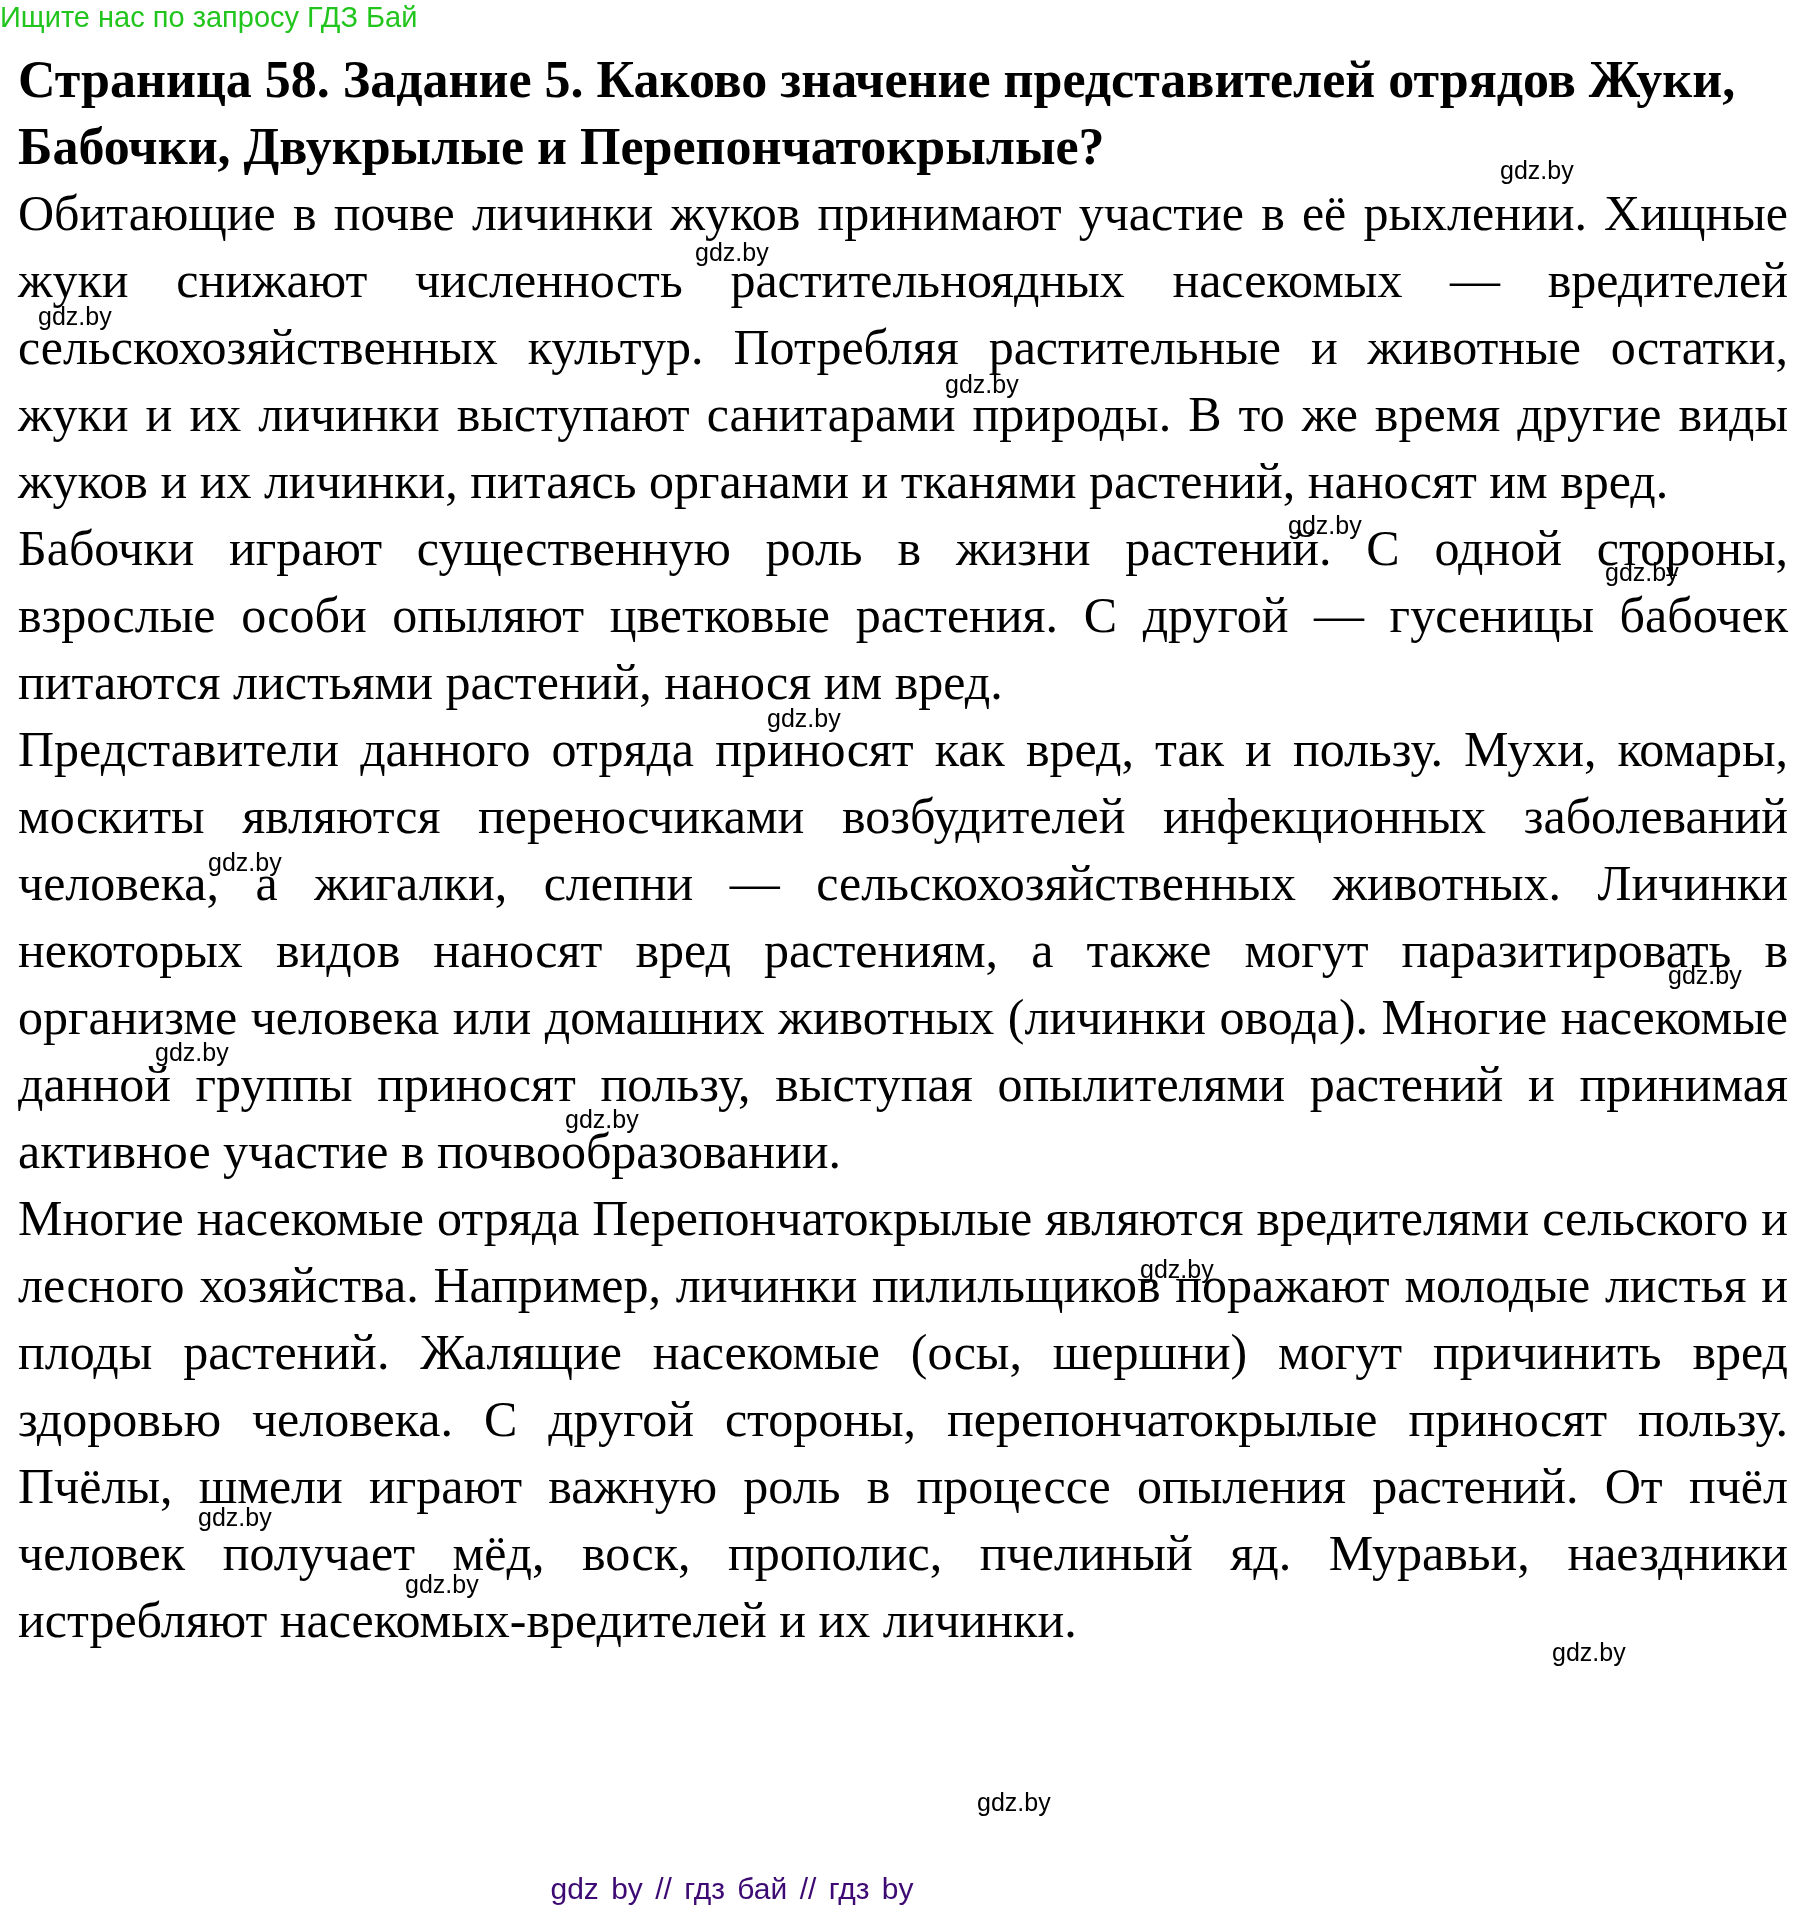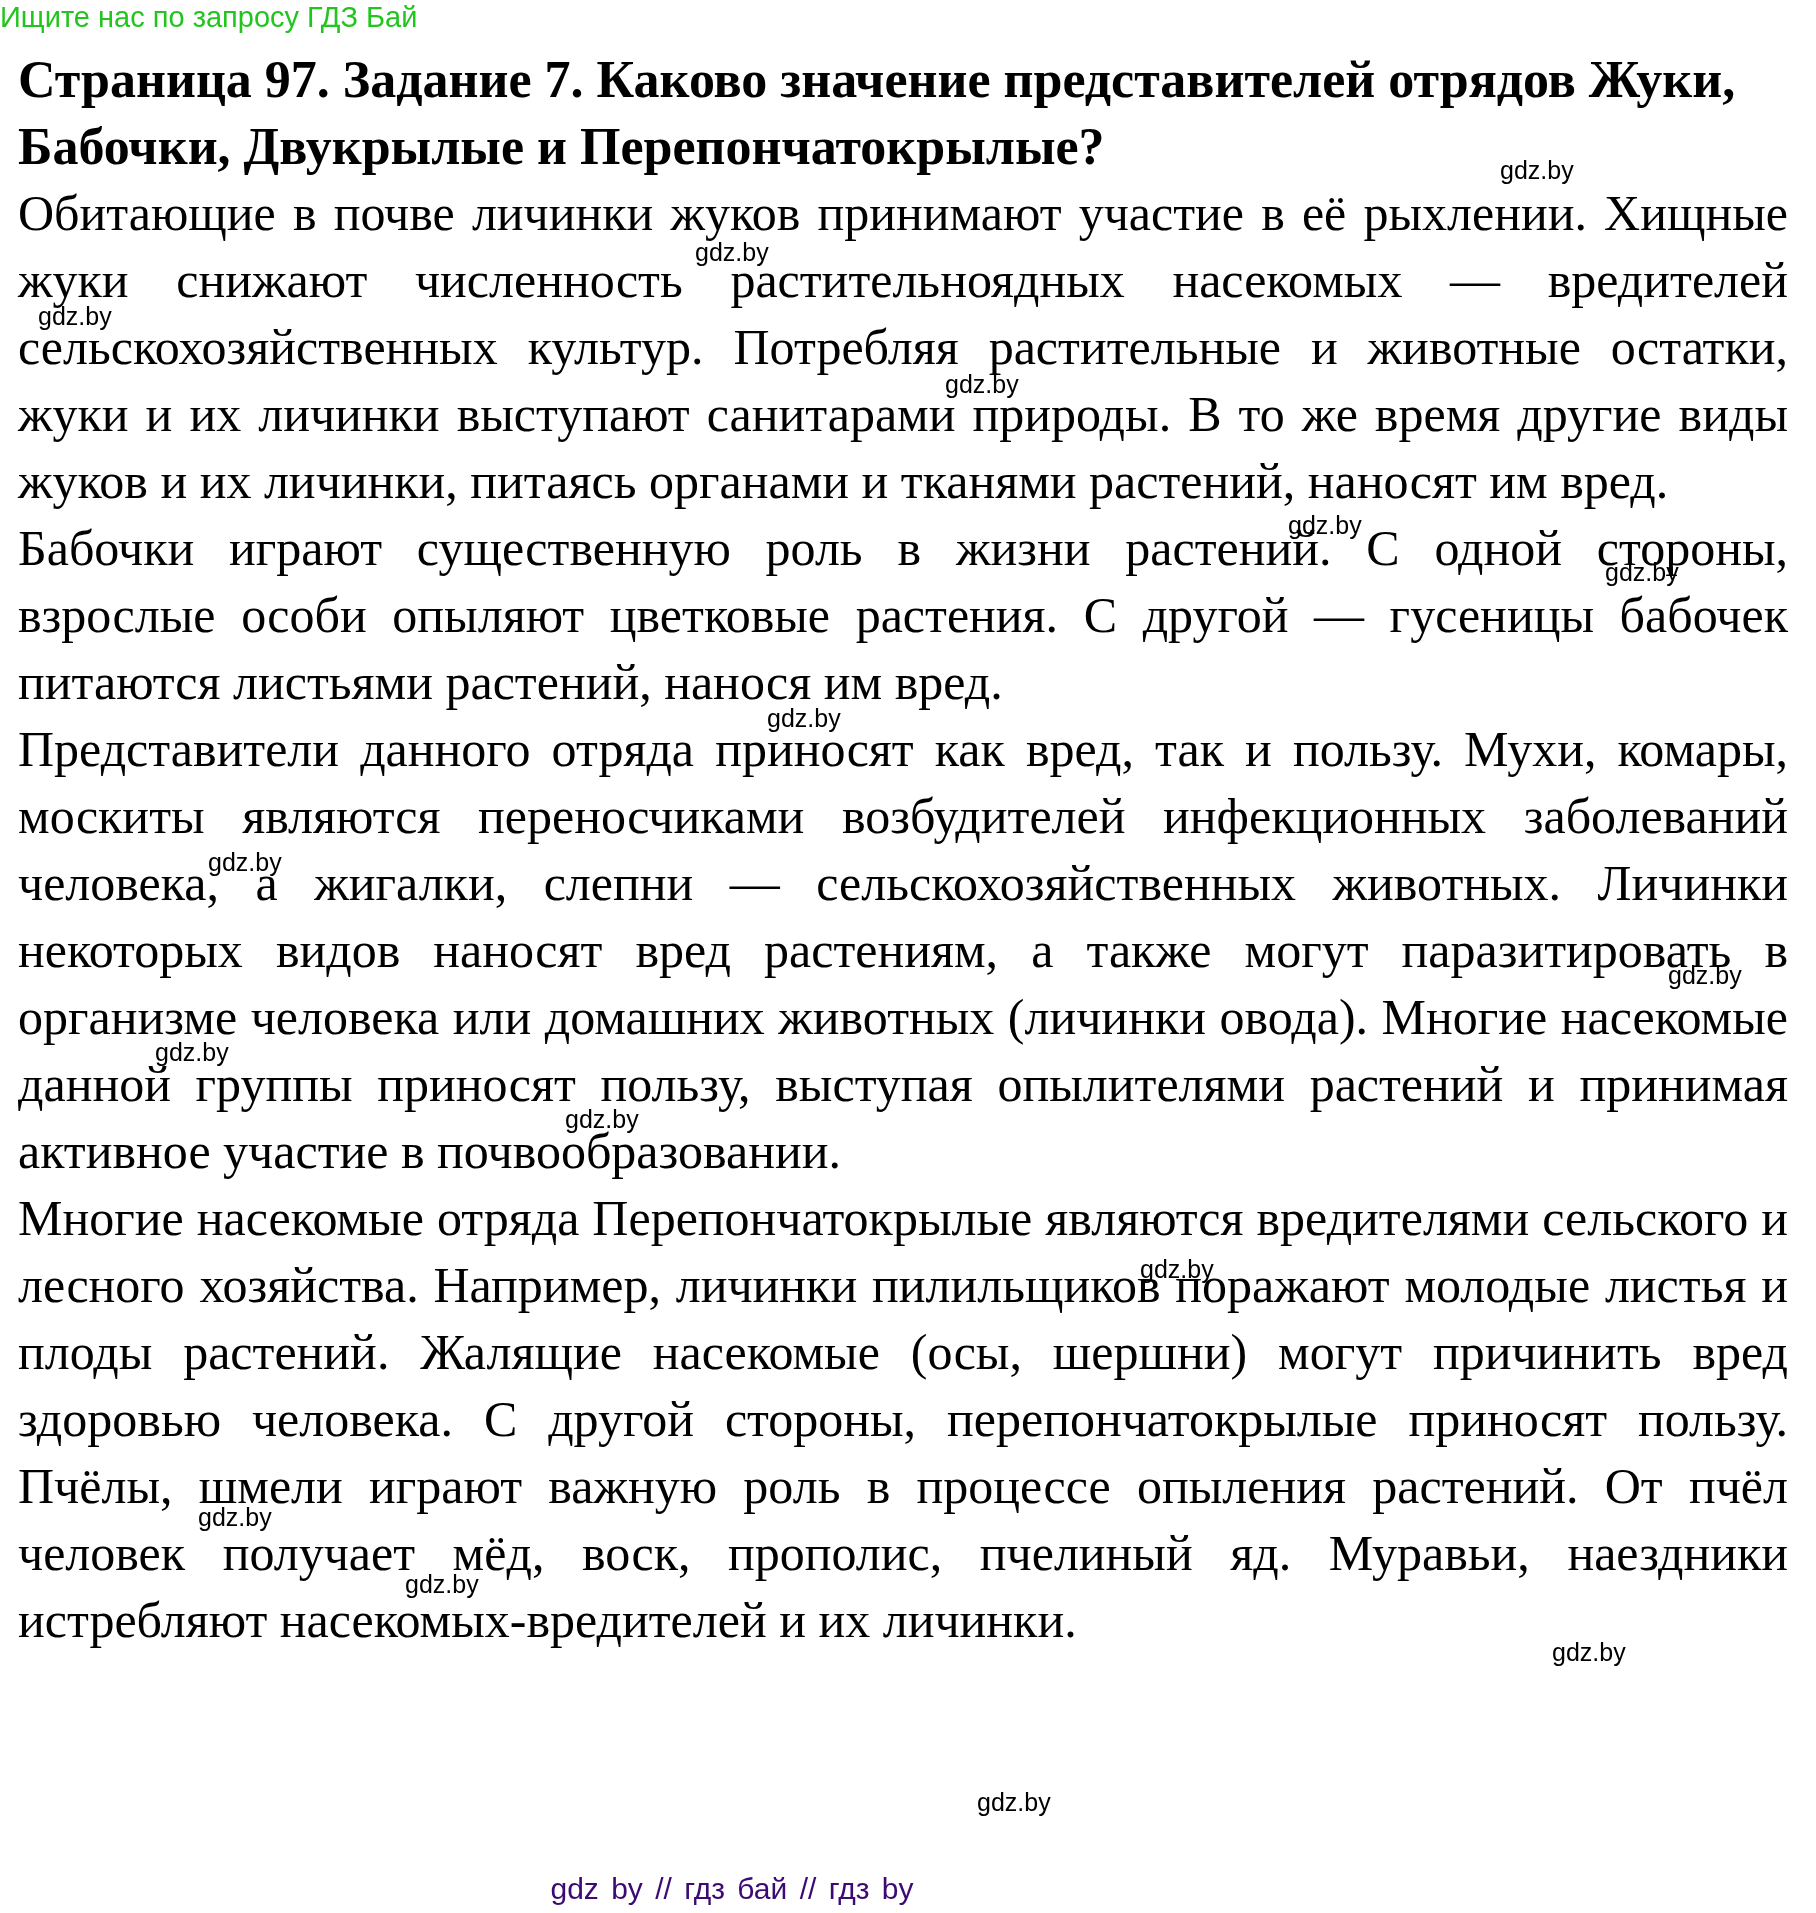--- a/index.html
+++ b/index.html
@@ -28,21 +28,21 @@
       font-family: "Liberation Sans", sans-serif; font-size: 30px; color: #3d0a73;
       word-spacing: 4px;
     }
   </style>
 </head>
 <body>
 
 <div class="top-banner">Ищите нас по запросу ГДЗ Бай</div>
 
 <div class="content">
-  <p class="title">Страница 97. Задание 7. Каково значение представителей отрядов Жуки, Бабочки, Двукрылые и Перепончатокрылые?</p>
+  <p class="title">Страница 58. Задание 5. Каково значение представителей отрядов Жуки, Бабочки, Двукрылые и Перепончатокрылые?</p>
   <p class="para">Обитающие в почве личинки жуков принимают участие в её рыхлении. Хищные жуки снижают численность растительноядных насекомых — вредителей сельскохозяйственных культур. Потребляя растительные и животные остатки, жуки и их личинки выступают санитарами природы. В то же время другие виды жуков и их личинки, питаясь органами и тканями растений, наносят им вред.</p>
   <p class="para">Бабочки играют существенную роль в жизни растений. С одной стороны, взрослые особи опыляют цветковые растения. С другой — гусеницы бабочек питаются листьями растений, нанося им вред.</p>
   <p class="para">Представители данного отряда приносят как вред, так и пользу. Мухи, комары, москиты являются переносчиками возбудителей инфекционных заболеваний человека, а жигалки, слепни — сельскохозяйственных животных. Личинки некоторых видов наносят вред растениям, а также могут паразитировать в организме человека или домашних животных (личинки овода). Многие насекомые данной группы приносят пользу, выступая опылителями растений и принимая активное участие в почвообразовании.</p>
   <p class="para">Многие насекомые отряда Перепончатокрылые являются вредителями сельского и лесного хозяйства. Например, личинки пилильщиков поражают молодые листья и плоды растений. Жалящие насекомые (осы, шершни) могут причинить вред здоровью человека. С другой стороны, перепончатокрылые приносят пользу. Пчёлы, шмели играют важную роль в процессе опыления растений. От пчёл человек получает мёд, воск, прополис, пчелиный яд. Муравьи, наездники истребляют насекомых-вредителей и их личинки.</p>
 </div>
 
 <span class="wm" style="left:1500px; top:158px;">gdz.by</span>
 <span class="wm" style="left:695px; top:240px;">gdz.by</span>
 <span class="wm" style="left:38px; top:304px;">gdz.by</span>
 <span class="wm" style="left:945px; top:372px;">gdz.by</span>

